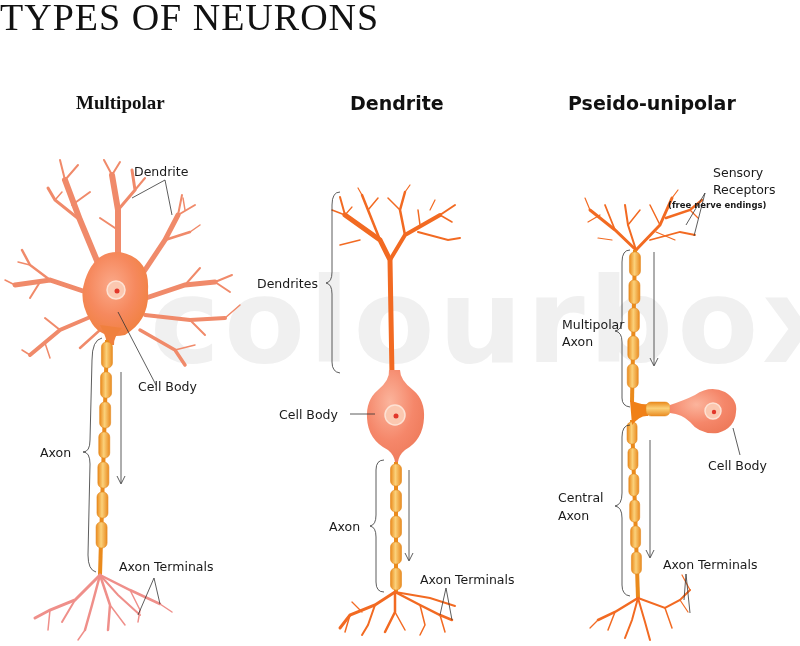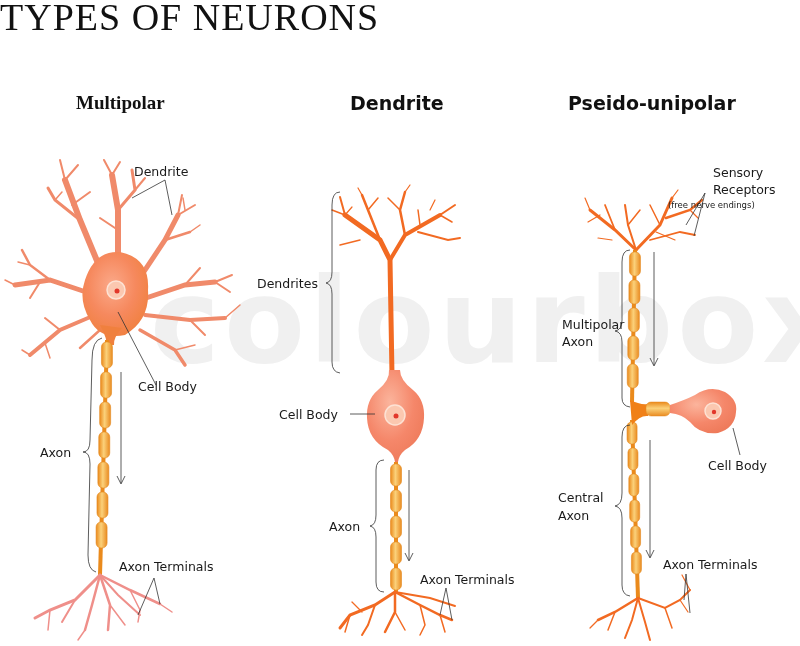--- a/index.html
+++ b/index.html
@@ -257,19 +257,19 @@
 <div class="lbl" style="left:40px; top:445px;">Axon</div>
 <div class="lbl" style="left:119px; top:559px;">Axon Terminals</div>
 
 <div class="lbl" style="left:257px; top:276px;">Dendrites</div>
 <div class="lbl" style="left:279px; top:407px;">Cell Body</div>
 <div class="lbl" style="left:329px; top:519px;">Axon</div>
 <div class="lbl" style="left:420px; top:572px;">Axon Terminals</div>
 
 <div class="lbl" style="left:713px; top:165px;">Sensory</div>
 <div class="lbl" style="left:713px; top:182px;">Receptors</div>
-<div class="lbl small" style="left:668px; top:200px;">(free nerve endings)</div>
+<div class="lbl small" style="left:668px; top:200px;font-weight:bold;">(free nerve endings)</div>
 <div class="lbl" style="left:562px; top:317px;">Multipolar</div>
 <div class="lbl" style="left:562px; top:334px;">Axon</div>
 <div class="lbl" style="left:708px; top:458px;">Cell Body</div>
 <div class="lbl" style="left:558px; top:490px;">Central</div>
 <div class="lbl" style="left:558px; top:508px;">Axon</div>
 <div class="lbl" style="left:663px; top:557px;">Axon Terminals</div>
 
 </body></html>

